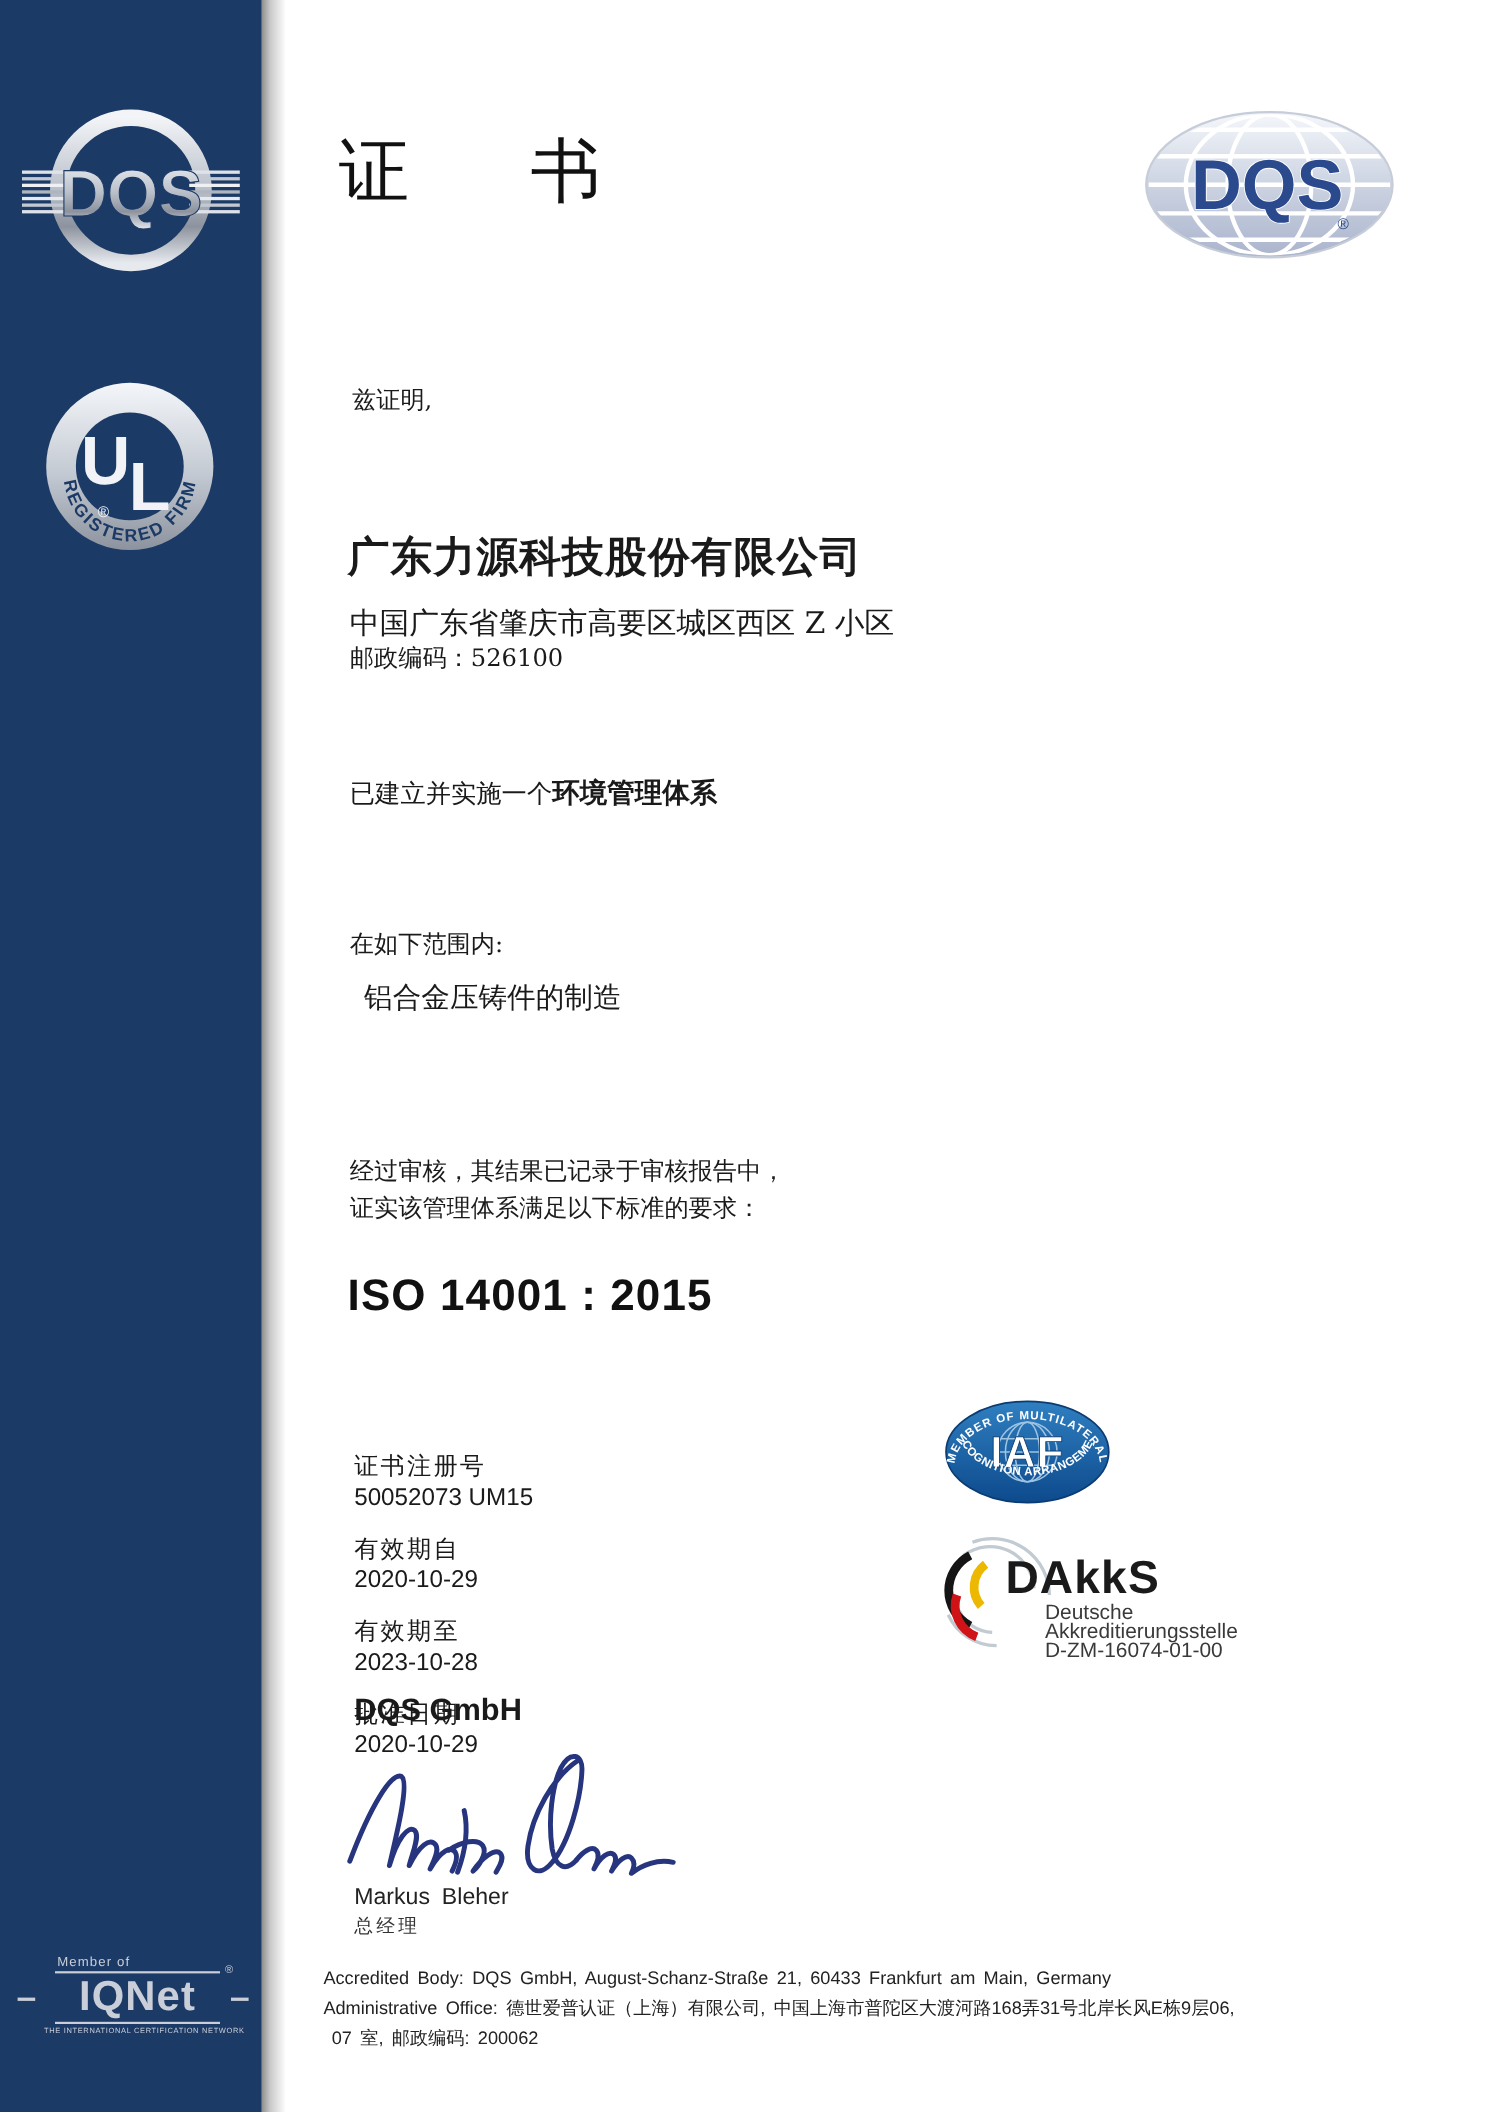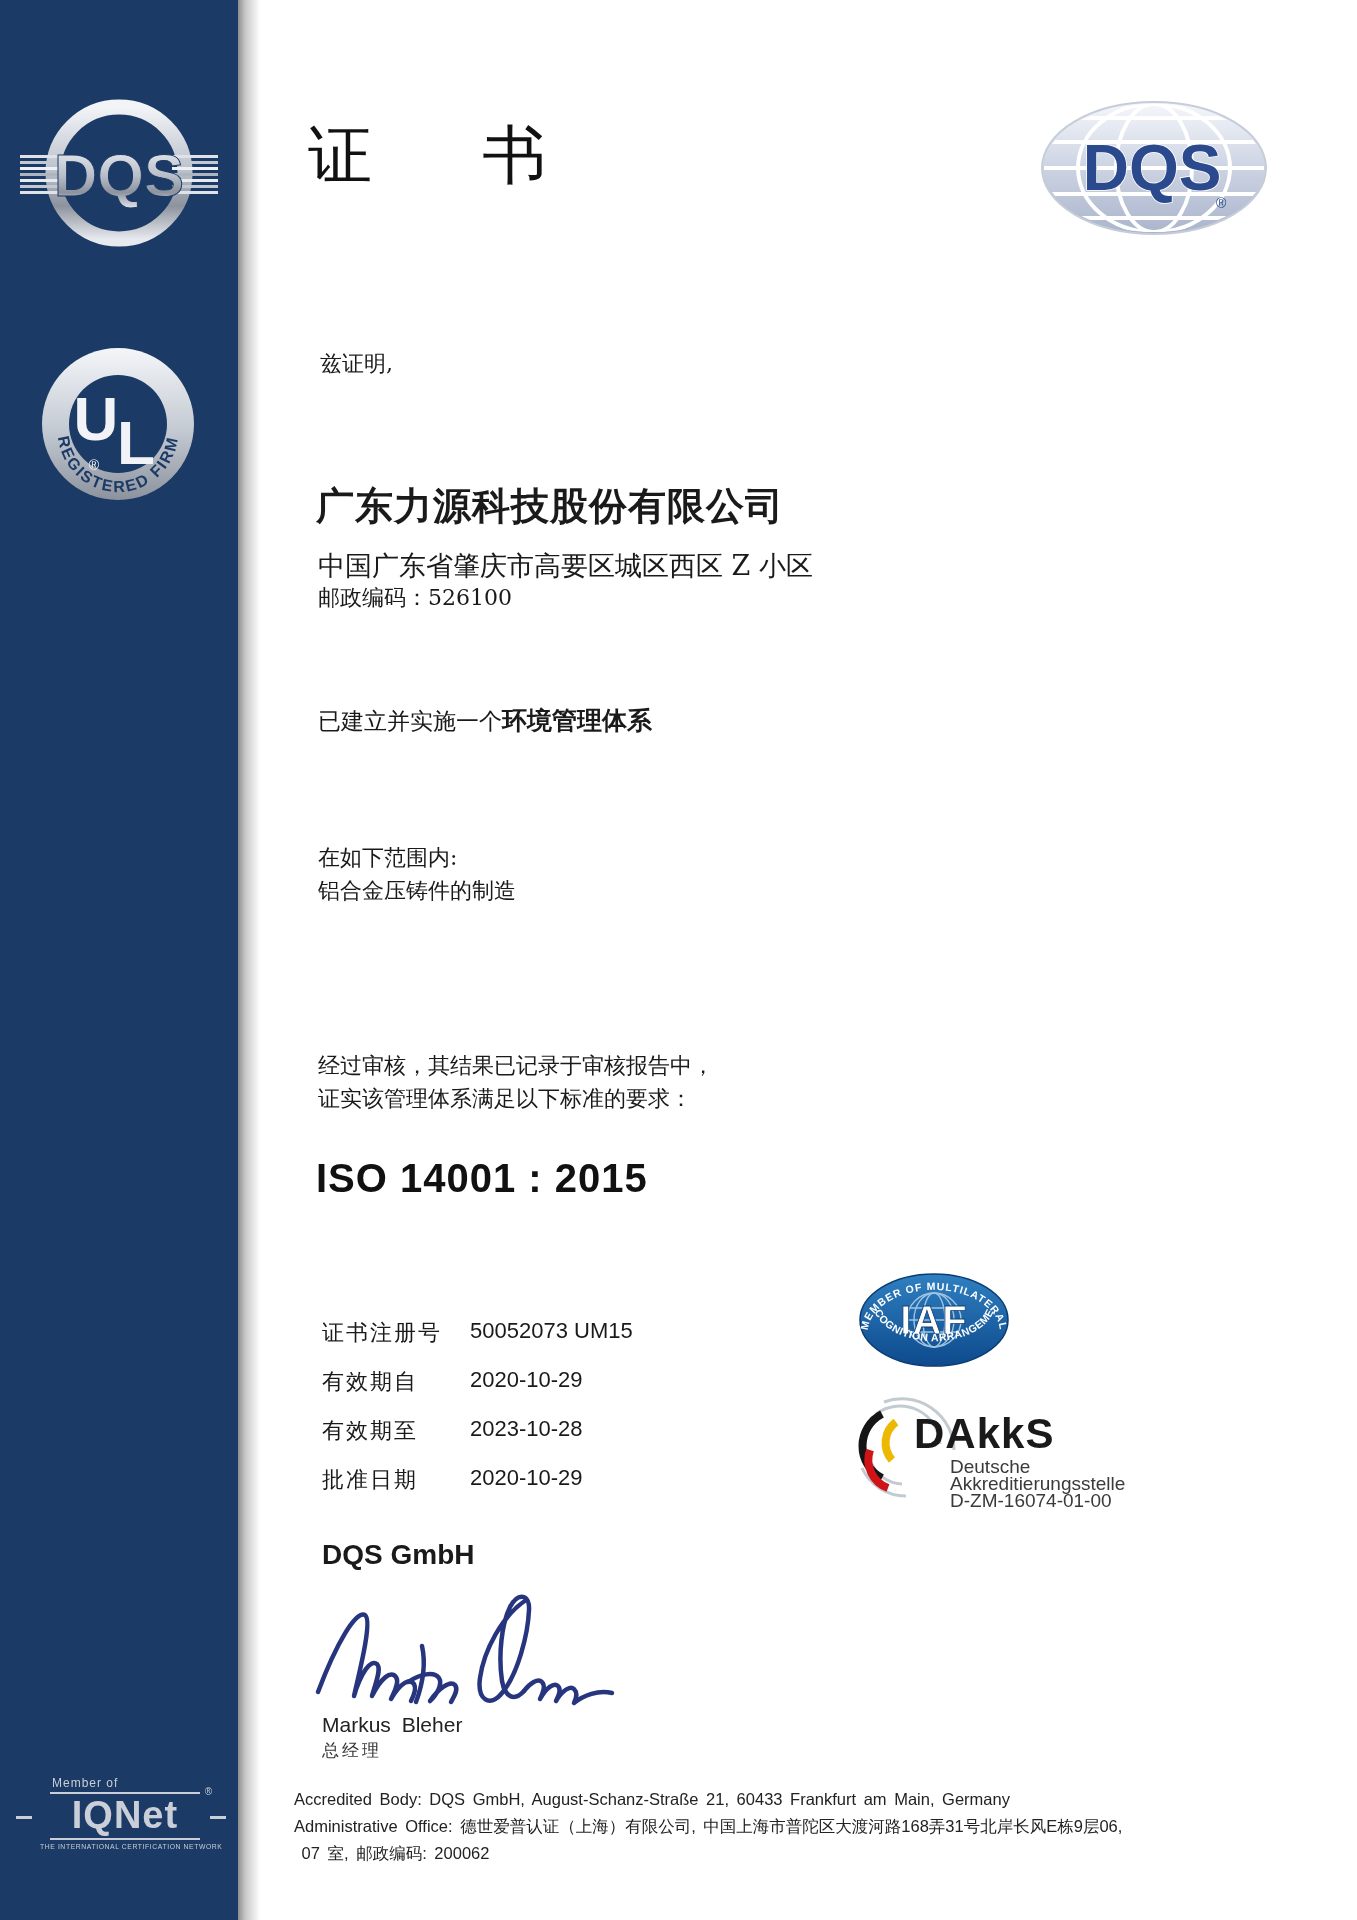--- a/index.html
+++ b/index.html
@@ -15,26 +15,26 @@
 
   .doc-title{position:absolute;left:308px;top:112px;margin:0;font-size:64px;font-weight:500;
     letter-spacing:2px;word-spacing:86px;color:#111;}
   .certify{position:absolute;left:320px;top:349px;margin:0;font-size:22px;}
   .company-name{position:absolute;left:316px;top:481px;margin:0;font-size:38px;font-weight:bold;letter-spacing:1px;}
   .company-address{position:absolute;left:318px;top:548px;margin:0;font-size:27px;}
   .company-postal{position:absolute;left:318px;top:583px;margin:0;font-size:22px;}
   .system-line{position:absolute;left:318px;top:704px;margin:0;font-size:23px;}
   .system-line strong{font-size:25px;}
   .scope-intro{position:absolute;left:318px;top:843px;margin:0;font-size:22px;}
-  .scope-text{position:absolute;left:318px;top:876px;margin:0;font-size:22px;}
+  .scope-text{position:absolute;left:318px;top:876px;margin:13px;font-size:26px;}
   .audit{position:absolute;left:318px;top:1049px;margin:0;font-size:22px;line-height:33px;}
   .standard{position:absolute;left:316px;top:1156px;margin:0;font-size:40px;font-weight:bold;
     font-family:Liberation Sans, sans-serif;letter-spacing:1px;color:#111;}
   .details{position:absolute;left:322px;top:1318px;width:420px;}
-  .detail-row{display:flex;margin-bottom:19px;}
+  .detail-row{display:flex;margin-bottom:19px;flex-direction:column;}
   .detail-label{width:148px;font-size:22px;letter-spacing:2px;}
   .detail-value{font-size:22px;font-family:"Liberation Sans",sans-serif;}
   .issuer{position:absolute;left:322px;top:1539px;margin:0;font-size:28px;font-weight:bold;
     font-family:"Liberation Sans",sans-serif;}
   .sig-name{position:absolute;left:322px;top:1713px;margin:0;font-size:21px;
     font-family:"Liberation Sans",sans-serif;word-spacing:5px;color:#222;}
   .sig-title{position:absolute;left:322px;top:1739px;margin:0;font-size:17px;letter-spacing:3px;color:#333;}
   .doc-footer{position:absolute;left:294px;top:1786px;width:900px;
     font-family:"Liberation Sans",sans-serif;font-size:16.5px;line-height:27px;color:#222;}
   .doc-footer div{white-space:pre-wrap;word-spacing:3px;}

